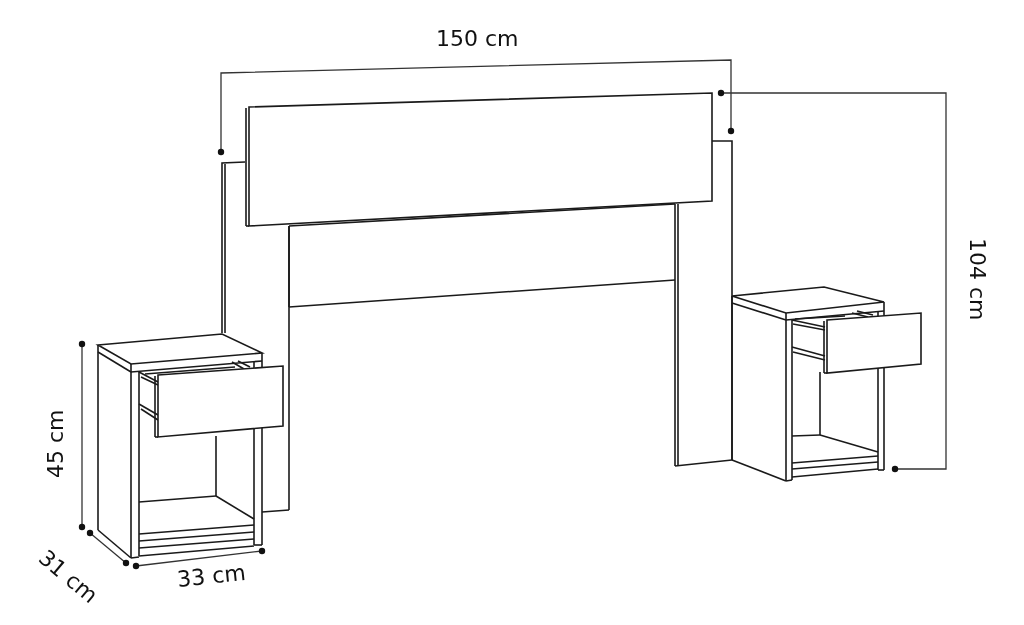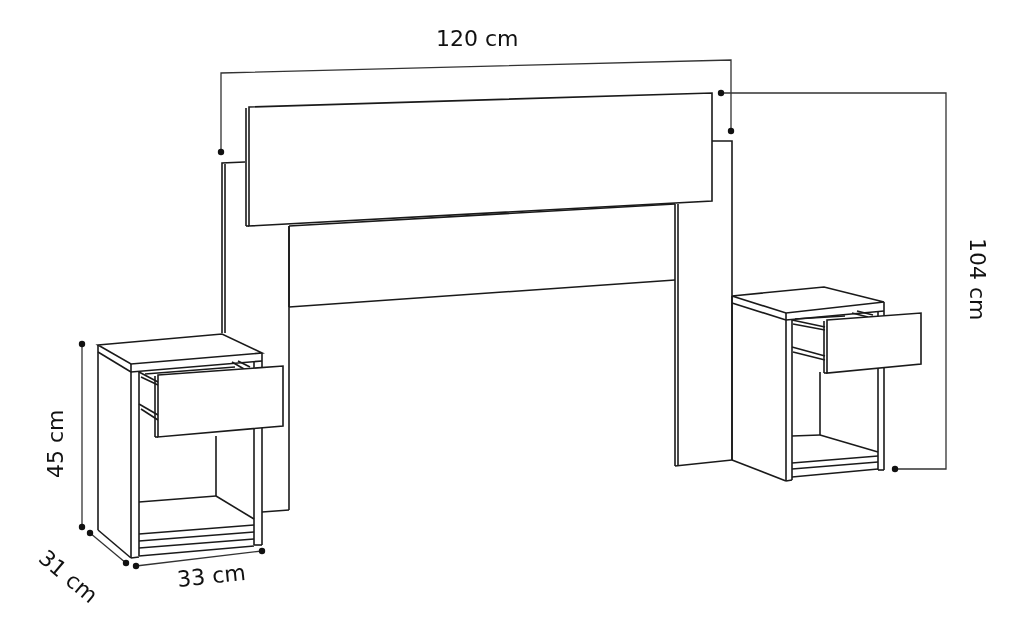--- a/index.html
+++ b/index.html
@@ -145,21 +145,21 @@
       <circle class="dot" cx="90" cy="533" r="3.2"></circle>
       <circle class="dot" cx="126" cy="563" r="3.2"></circle>
     </g>
     <g>
       <line class="dimline" x1="136" y1="566" x2="262" y2="551"></line>
       <circle class="dot" cx="136" cy="566" r="3.2"></circle>
       <circle class="dot" cx="262" cy="551" r="3.2"></circle>
     </g>
   </svg>
 
-  <div class="label" style="left:436px; top:26px;">120 cm</div>
+  <div class="label" style="left:436px; top:26px;">150 cm</div>
 
   <div class="label" style="left:966px; top:238px; transform-origin: left top; transform: translate(0,0) rotate(90deg) translate(0,-24px);">104 cm</div>
 
   <div class="label" style="left:43px; top:478px; transform-origin: left top; transform: rotate(-90deg);">45 cm</div>
 
   <div class="label" style="left:50px; top:545px; transform-origin: left top; transform: rotate(40deg);">31 cm</div>
 
   <div class="label" style="left:176px; top:567px; transform-origin: left top; transform: rotate(-6deg);">33 cm</div>
 </div>
 

